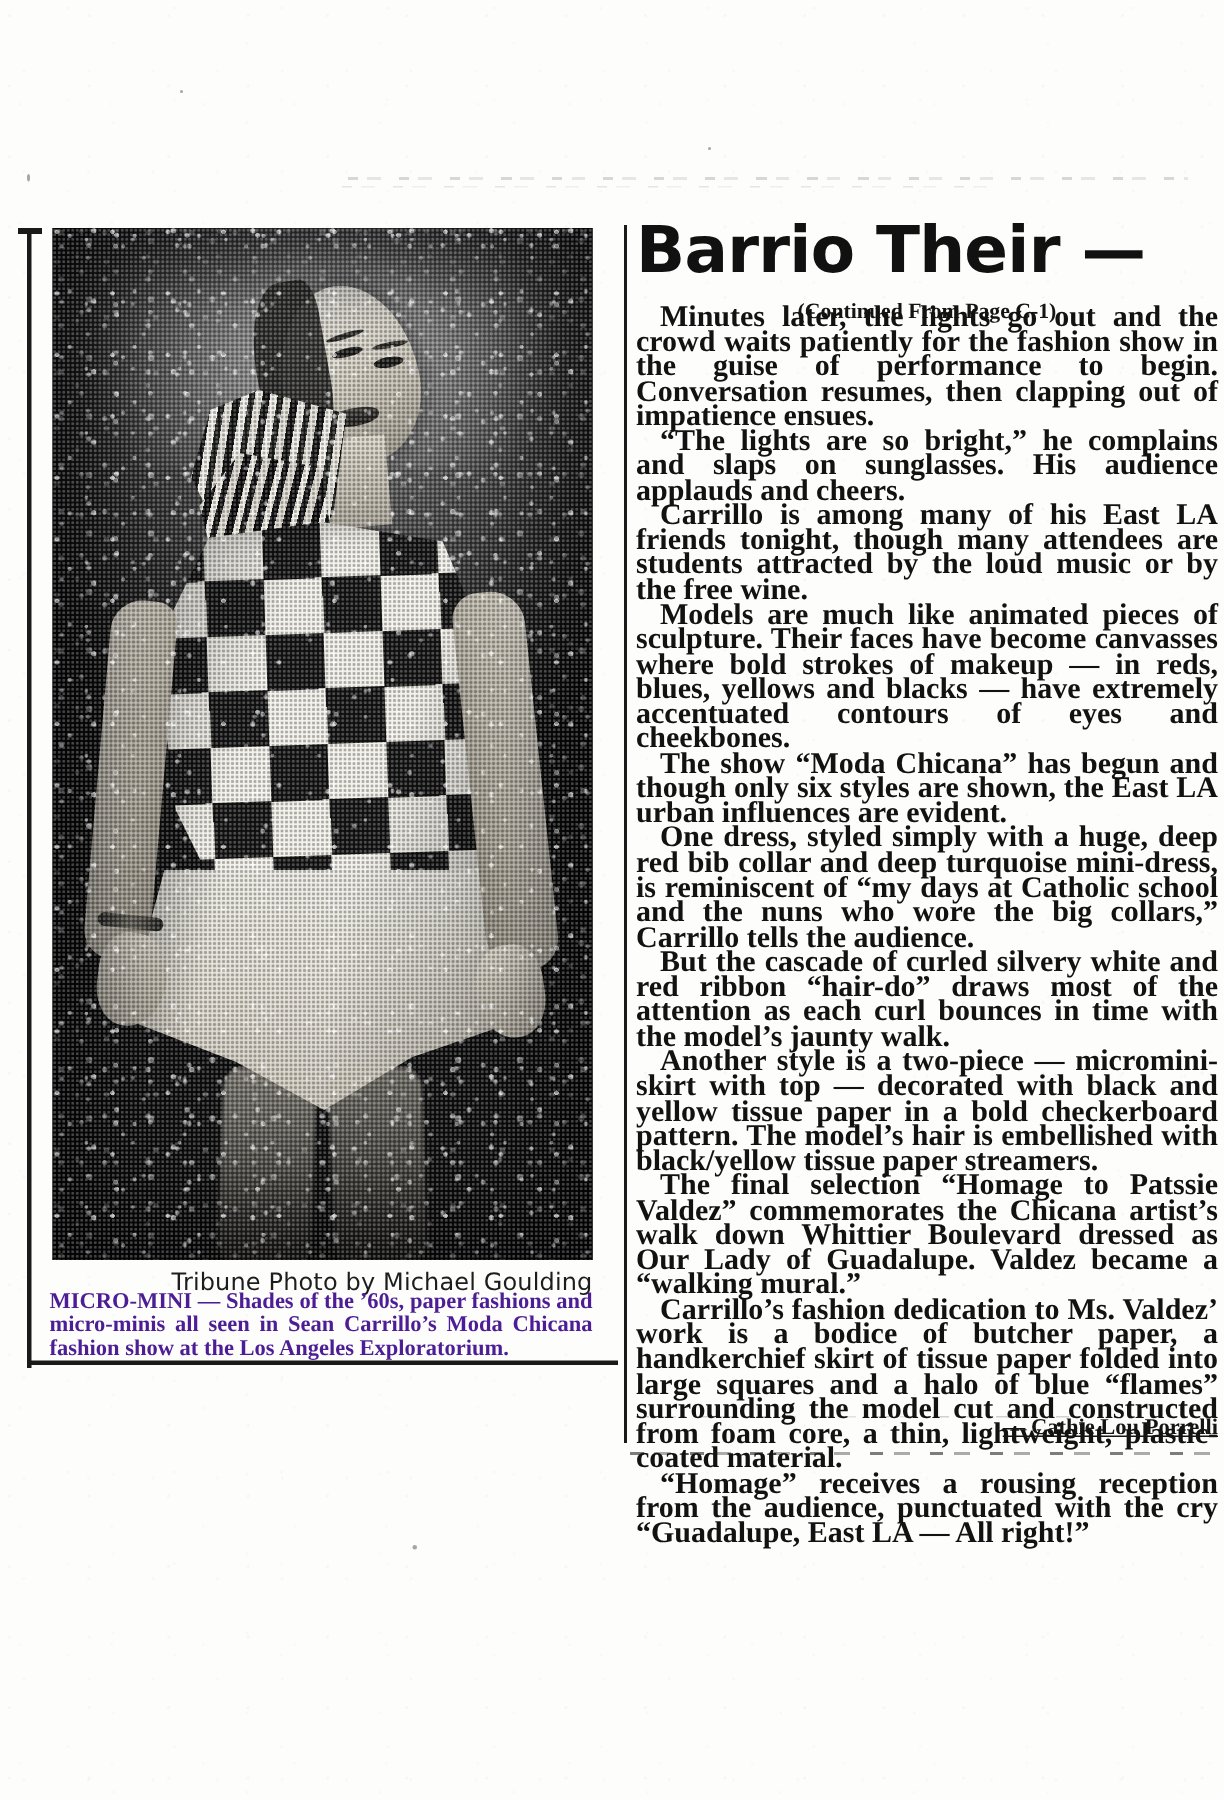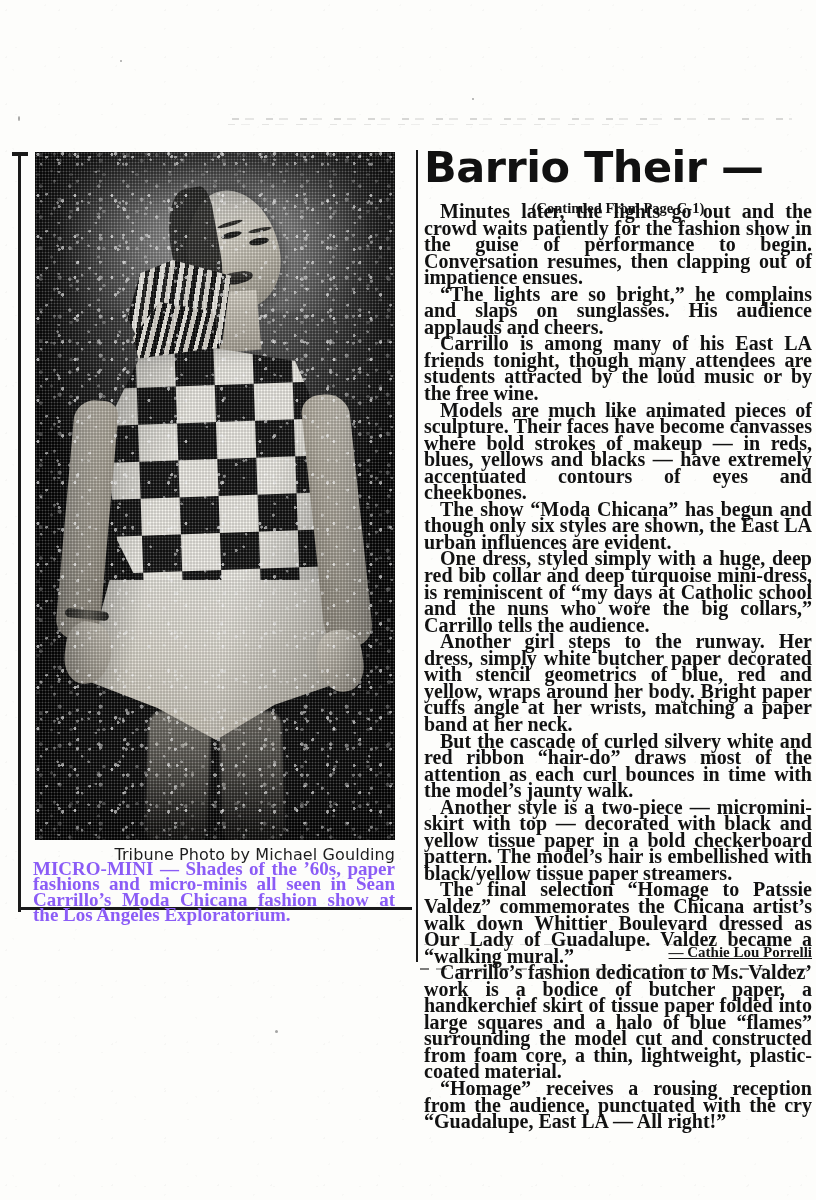--- a/index.html
+++ b/index.html
@@ -203,24 +203,24 @@
     color: #1d1d1d;
     z-index: 25;
   }
   #caption {
     position: absolute;
     left: 33px;
     top: 861px;
     width: 362px;
     font-family: "Liberation Serif", serif;
     font-weight: 700;
-    font-size: 19px;
+    font-size: 15px;
     line-height: 15.4px;
     text-align: justify;
-    color: #8b5cf6;
+    color: #4c1d95;
     z-index: 25;
   }
   #caption .lead { font-weight: 700; }
 </style>
 </head>
 <body>
 
 <div id="page">
 
   <div class="scan-streak" style="left:232px; top:118px; width:560px; height:2px;"></div>
@@ -351,21 +351,20 @@
 
   <div id="continued">(Continued From Page C-1)</div>
 
   <div id="story">
       <p>Minutes later, the lights go out and the crowd waits patiently for the fashion show in the guise of performance to begin. Conversation resumes, then clapping out of impatience ensues.</p>
       <p>“The lights are so bright,” he complains and slaps on sunglasses. His audience applauds and cheers.</p>
       <p>Carrillo is among many of his East LA friends tonight, though many attendees are students attracted by the loud music or by the free wine.</p>
       <p>Models are much like animated pieces of sculpture. Their faces have become canvasses where bold strokes of makeup — in reds, blues, yellows and blacks — have extremely accentuated contours of eyes and cheekbones.</p>
       <p>The show “Moda Chicana” has begun and though only six styles are shown, the East LA urban influences are evident.</p>
       <p>One dress, styled simply with a huge, deep red bib collar and deep turquoise mini-dress, is reminiscent of “my days at Catholic school and the nuns who wore the big collars,” Carrillo tells the audience.</p>
-      <p>Another girl steps to the runway. Her dress, simply white butcher paper decorated with stencil geometrics of blue, red and yellow, wraps around her body. Bright paper cuffs angle at her wrists, matching a paper band at her neck.</p>
       <p>But the cascade of curled silvery white and red ribbon “hair-do” draws most of the attention as each curl bounces in time with the model’s jaunty walk.</p>
       <p>Another style is a two-piece — micromini-skirt with top — decorated with black and yellow tissue paper in a bold checkerboard pattern. The model’s hair is embellished with black/yellow tissue paper streamers.</p>
       <p>The final selection “Homage to Patssie Valdez” commemorates the Chicana artist’s walk down Whittier Boulevard dressed as Our Lady of Guadalupe. Valdez became a “walking mural.”</p>
       <p>Carrillo’s fashion dedication to Ms. Valdez’ work is a bodice of butcher paper, a handkerchief skirt of tissue paper folded into large squares and a halo of blue “flames” surrounding the model cut and constructed from foam core, a thin, lightweight, plastic-coated material.</p>
       <p>“Homage” receives a rousing reception from the audience, punctuated with the cry “Guadalupe, East LA — All right!”</p>
     </div>
 
   <div id="byline">— Cathie Lou Porrelli</div>
 
   <div class="rule-faint" style="left:420px; top:968px; width:394px; height:2px;"></div>

